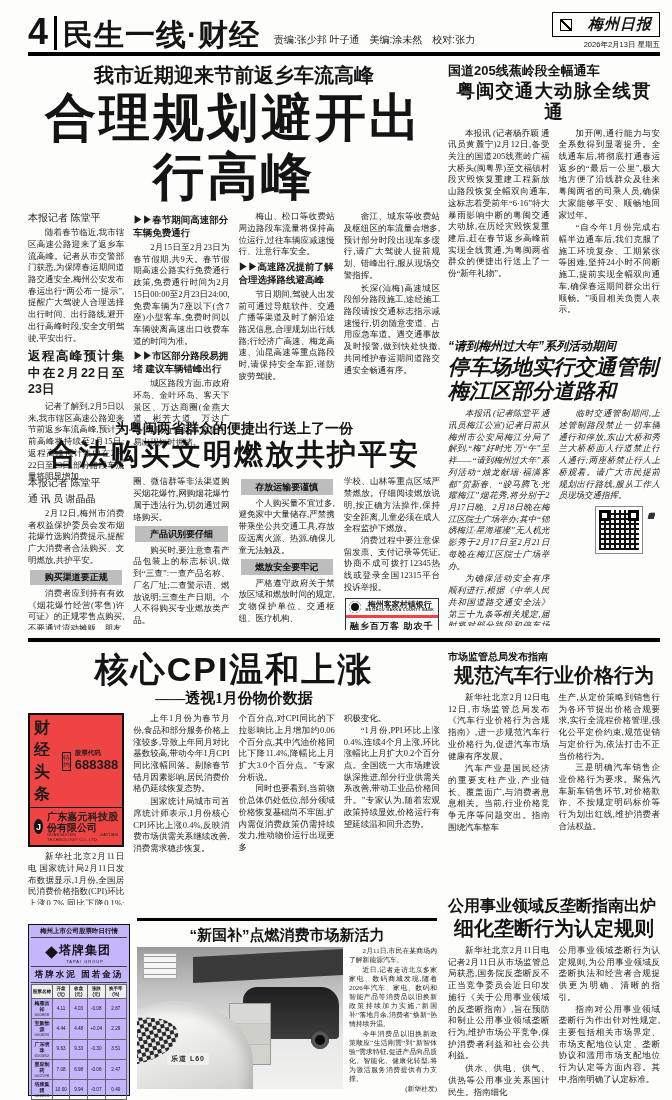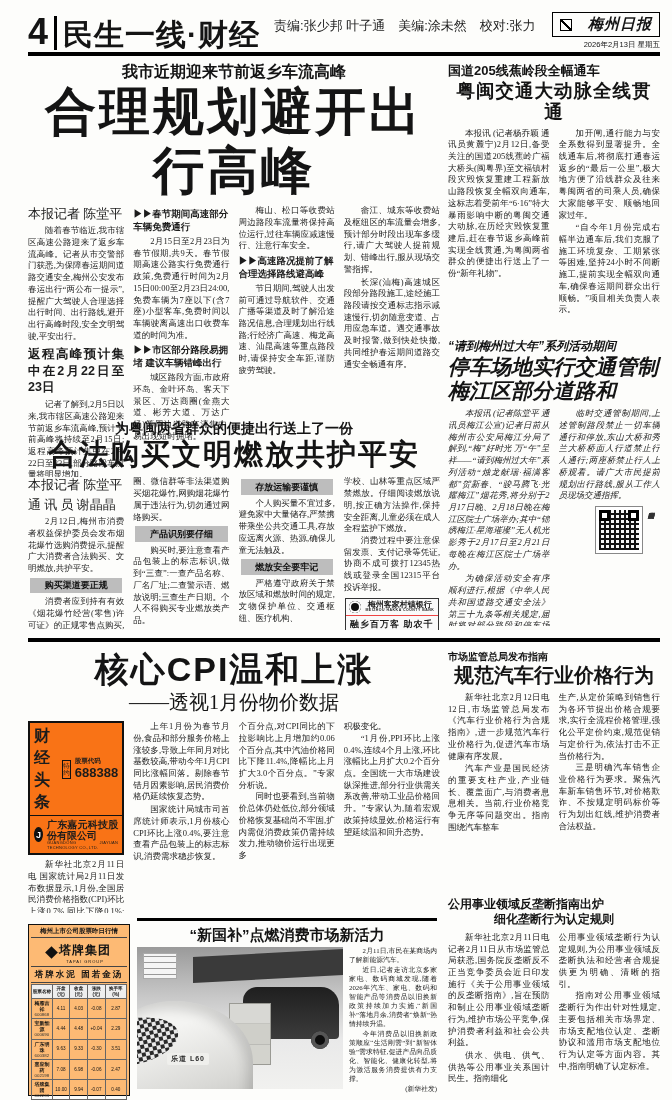--- a/index.html
+++ b/index.html
@@ -7,71 +7,71 @@
   .page {
     position:relative; width:672px; height:1100px; margin:0 auto;
     background:#fdfdfb; color:#141414; overflow:hidden;
     font-family:"Liberation Serif", serif;
   }
   
   .hdr { position:absolute; left:28px; top:10px; right:12px; height:40px; display:flex; align-items:flex-end; }
   .pgnum { font-family:"Liberation Sans",sans-serif; font-size:36px; font-weight:bold; line-height:1; }
   .vbar { width:3px; height:34px; background:#000; margin:0 6px; }
   .section { font-family:"Liberation Sans",sans-serif; font-size:30px; font-weight:bold; line-height:1; letter-spacing:1px; }
-  .editors { font-size:13px; color:#222; margin-left:14px; margin-bottom:15px; font-family:"Liberation Sans",sans-serif; }
+  .editors { font-size:10px; color:#222; margin-left:14px; margin-bottom:3px; font-family:"Liberation Sans",sans-serif; }
   .mast { margin-left:auto; text-align:right; }
   .mast-box { display:inline-flex; align-items:center; gap:16px; border:1.5px solid #000; padding:2px 7px; }
   .memblem { width:12px; height:12px; border:1.5px solid #000; background:
       linear-gradient(45deg, transparent 42%, #000 42% 58%, transparent 58%); }
   .mast-name { font-size:15px; font-weight:bold; font-family:"Liberation Serif",serif; font-style:italic; letter-spacing:1px; }
   .mdate { font-size:7.5px; margin-top:3px; font-family:"Liberation Sans",sans-serif; }
   .rule { position:absolute; background:#000; }
   
   .art { position:absolute; }
   .kicker { font-family:"Liberation Sans",sans-serif; font-weight:bold; text-align:center; }
   .hl { font-family:"Liberation Sans",sans-serif; font-weight:bold; text-align:center; line-height:1.15; }
   .cols { display:flex; gap:9px; overflow:hidden; margin-top:5px; }
   .col { flex:1; font-size:8.5px; line-height:1.38; text-align:justify; text-justify:inter-ideograph; overflow:hidden; color:#1c1c1c; }
   .bp { text-indent:2em; margin-bottom:1px; }
-  .byline { font-size:13px; margin-bottom:2px; }
+  .byline { font-size:10px; margin-bottom:2px; }
   .sh { font-family:"Liberation Sans",sans-serif; font-weight:bold; font-size:9.5px; line-height:1.3; margin:3px 0; text-align:left; }
   .bh { font-family:"Liberation Sans",sans-serif; font-weight:bold; font-size:12.5px; line-height:1.3; margin:4px 0; }
   .gh { font-family:"Liberation Sans",sans-serif; font-weight:bold; font-size:9px; text-align:center;
         background:#bdbdbd; color:#111; padding:1.5px 0; margin:3px 2px; }
   
   .qrrow { display:flex; gap:5px; margin-top:5px; justify-content:flex-end; padding-right:4px; }
   .qr { position:relative; width:46px; height:46px; border:3px solid #fff; outline:1px solid #888;
         background-image:
           repeating-linear-gradient(0deg,#111 0 2px,transparent 2px 5px),
           repeating-linear-gradient(90deg,#111 0 2px,#f4f4f4 2px 5px); }
   .qf { position:absolute; width:11px; height:11px; border:3px solid #000; background:#fff; }
   .qf1 { left:0; top:0; } .qf2 { right:0; top:0; }
   .qlabel { writing-mode:vertical-rl; font-size:6.5px; color:#333; height:46px; line-height:1.4; }
   
   .bankad { border:1px solid #333; margin:4px 1px 0; text-align:center; background:#fafafa; }
-  .bank-top { display:flex; align-items:center; justify-content:center; gap:4px; padding:2px; border-bottom:1px solid #ef4444; }
+  .bank-top { display:flex; align-items:center; justify-content:center; gap:4px; padding:2px; border-bottom:3px solid #ef4444; }
   .bank-logo { width:12px; height:12px; border-radius:50%; background:#111; box-shadow:inset 0 0 0 2px #fff, inset 0 0 0 4px #111; }
   .bank-name { font-family:"Liberation Sans",sans-serif; font-weight:bold; font-size:8px; line-height:1.1; }
   .bank-en { font-size:3.5px; display:block; letter-spacing:.5px; }
   .bank-slogan { font-family:"Liberation Sans",sans-serif; font-weight:bold; font-size:9px; padding:2px 0; letter-spacing:1px; }
   
-  .fin { border:2px solid #111; margin-bottom:4px; background:#f97316; }
+  .fin { border:2px solid #111; margin-bottom:4px; background:#ef4444; }
   .fin-top { display:flex; align-items:center; gap:4px; padding:2px 4px; border-bottom:1px solid #111; }
   .fin-title { font-family:"Liberation Sans",sans-serif; font-weight:bold; font-size:16px; letter-spacing:1px; }
   .teyue { width:11px; border:1px solid #111; font-size:6.5px; line-height:1.15; text-align:center; padding:1px 0; font-family:"Liberation Sans",sans-serif; }
   .fin-code { margin-left:auto; text-align:left; }
   .fin-code-label { font-size:6.5px; font-weight:bold; font-family:"Liberation Sans",sans-serif; display:block; }
   .fin-code-num { font-size:13px; font-weight:bold; font-family:"Liberation Sans",sans-serif; line-height:1; }
   .fin-bot { display:flex; align-items:center; gap:4px; padding:3px 4px; }
   .fin-logo { width:15px; height:15px; border-radius:50%; background:#111; color:#fff; font-size:9px; font-weight:bold;
               display:flex; align-items:center; justify-content:center; font-family:"Liberation Sans",sans-serif; }
   .fin-co { font-family:"Liberation Sans",sans-serif; font-weight:bold; font-size:10px; line-height:1.1; }
   .fin-co-en { display:block; font-size:4px; font-weight:normal; letter-spacing:.3px; }
   
-  .stocks { border:1.5px solid #111; background:#fdba74; font-family:"Liberation Sans",sans-serif; padding:2px; }
+  .stocks { border:1.5px solid #111; background:#c4b5fd; font-family:"Liberation Sans",sans-serif; padding:2px; }
   .st-title { font-size:6.5px; font-weight:bold; text-align:center; border-bottom:1px solid #444; padding-bottom:1px; }
   .st-logo { display:flex; align-items:center; justify-content:center; gap:3px; padding:2px 0; }
   .st-dia { width:9px; height:9px; background:#111; transform:rotate(45deg); }
   .st-logo-name { font-size:12px; font-weight:bold; letter-spacing:1px; }
   .st-logo-en { display:block; font-size:4px; font-weight:normal; letter-spacing:1px; text-align:center; }
   .st-slogan { font-size:8.5px; font-weight:bold; text-align:center; letter-spacing:2px; border-top:1px solid #444; border-bottom:1px solid #444; padding:1.5px 0; }
   table.st { width:100%; border-collapse:collapse; margin-top:1px; }
   table.st th, table.st td { border:0.5px solid #666; font-size:4.6px; text-align:center; padding:1px 0; line-height:1.2; }
   table.st th { font-weight:bold; background:#eee; }
   td.nm b { display:block; font-size:5px; } td.nm i { display:block; font-style:normal; font-size:4.4px; color:#333; }
@@ -111,21 +111,21 @@
       <div class="mast-box">
         <span class="memblem"></span>
         <span class="mast-name">梅州日报</span>
       </div>
       <div class="mdate">2026年2月13日 星期五</div>
     </div>
   </div>
   <div class="rule" style="left:28px; right:12px; top:52px; height:4px;"></div>
 
   <div class="art" style="left:28px; top:62px; width:412px;">
-    <div class="kicker" style="font-size:16px;">我市近期迎来节前返乡车流高峰</div>
+    <div class="kicker" style="font-size:20px;">我市近期迎来节前返乡车流高峰</div>
     <div class="hl" style="font-size:51px; letter-spacing:3px;">合理规划避开出行高峰</div>
     <div class="cols" style="height:272px;">
       <div class="col">
         <div class="byline">本报记者 陈堂平</div>
         <p class="bp">随着春节临近,我市辖区高速公路迎来了返乡车流高峰。记者从市交警部门获悉,为保障春运期间道路交通安全,梅州公安发布春运出行“两公布一提示”,提醒广大驾驶人合理选择出行时间、出行路线,避开出行高峰时段,安全文明驾驶,平安出行。</p>
         <div class="bh">返程高峰预计集中在2月22日至23日</div>
         <p class="bp">记者了解到,2月5日以来,我市辖区高速公路迎来节前返乡车流高峰,预计节前高峰将持续至2月15日;返程高峰预计集中在2月22日至23日,部分路段车流量将明显增加。</p>
       </div>
       <div class="col">
         <div class="sh">▶▶春节期间高速部分车辆免费通行</div>
@@ -219,21 +219,21 @@
           <div class="bank-slogan">融乡百万客 助农千万家</div>
         </div>
       </div>
     </div>
   </div>
 
   <div class="rule" style="left:28px; right:12px; top:638px; height:3.5px;"></div>
 
   <div class="art" style="left:28px; top:650px; width:412px;">
     <div class="hl" style="font-size:34px; letter-spacing:2px;">核心CPI温和上涨</div>
-    <div class="kicker" style="font-size:20px; font-weight:normal; font-family:'Liberation Serif',serif;">——透视1月份物价数据</div>
+    <div class="kicker" style="font-size:15px; font-weight:bold; font-family:'Liberation Serif',serif;">——透视1月份物价数据</div>
     <div class="cols" style="height:192px;">
       <div class="col">
         <div class="fin">
           <div class="fin-top">
             <span class="fin-title">财经头条</span>
             <span class="teyue">特约</span>
             <span class="fin-code">
               <span class="fin-code-label">股票代码</span>
               <span class="fin-code-num">688388</span>
             </span>
@@ -243,21 +243,21 @@
             <span class="fin-co">
               <span>广东嘉元科技股份有限公司</span>
               <span class="fin-co-en">GUANGDONG JIAYUAN TECHNOLOGY CO.,LTD.</span>
             </span>
           </div>
         </div>
         <p class="bp">新华社北京2月11日电 国家统计局2月11日发布数据显示,1月份,全国居民消费价格指数(CPI)环比上涨0.7%,同比下降0.1%;扣除食品和能源价格的核心CPI环比上涨0.5%,同比上涨1.4%,延续温和上涨态势。</p>
       </div>
       <div class="col">
         <p class="bp">上年1月份为春节月份,食品和部分服务价格上涨较多,导致上年同月对比基数较高,带动今年1月CPI同比涨幅回落。剔除春节错月因素影响,居民消费价格仍延续恢复态势。</p>
-        <p class="bp">国家统计局城市司首席统计师表示,1月份核心CPI环比上涨0.4%,要注意查看产品包装上的标志标识,消费需求稳步恢复。</p>
+        <p class="bp">国家统计局城市司首席统计师表示,1月份核心CPI环比上涨0.4%,反映消费市场供需关系继续改善,消费需求稳步恢复。</p>
       </div>
       <div class="col">
         <p>个百分点,对CPI同比的下拉影响比上月增加约0.06个百分点,其中汽油价格同比下降11.4%,降幅比上月扩大3.0个百分点。”专家分析说。</p>
         <p class="bp">同时也要看到,当前物价总体仍处低位,部分领域价格恢复基础尚不牢固,扩内需促消费政策仍需持续发力,推动物价运行出现更多</p>
       </div>
       <div class="col">
         <p>积极变化。</p>
         <p class="bp">“1月份,PPI环比上涨0.4%,连续4个月上涨,环比涨幅比上月扩大0.2个百分点。全国统一大市场建设纵深推进,部分行业供需关系改善,带动工业品价格回升。”专家认为,随着宏观政策持续显效,价格运行有望延续温和回升态势。</p>
       </div>
     </div>
@@ -272,22 +272,22 @@
         <p class="bp">汽车产业是国民经济的重要支柱产业,产业链长、覆盖面广,与消费者息息相关。当前,行业价格竞争无序等问题突出。指南围绕汽车整车</p>
       </div>
       <div class="col">
         <p>生产,从定价策略到销售行为各环节提出价格合规要求,实行全流程价格管理,强化公平定价约束,规范促销与定价行为,依法打击不正当价格行为。</p>
         <p class="bp">三是明确汽车销售企业价格行为要求。聚焦汽车新车销售环节,对价格欺诈、不按规定明码标价等行为划出红线,维护消费者合法权益。</p>
       </div>
     </div>
   </div>
 
   <div class="art" style="left:448px; top:896px; width:212px;">
-    <div class="kicker" style="font-size:12px; text-align:left;">公用事业领域反垄断指南出炉</div>
-    <div class="hl" style="font-size:12px;">细化垄断行为认定规则</div>
+    <div class="kicker" style="font-size:16px; text-align:left;">公用事业领域反垄断指南出炉</div>
+    <div class="hl" style="font-size:20px;">细化垄断行为认定规则</div>
     <div class="cols" style="height:152px;">
       <div class="col">
         <p class="bp">新华社北京2月11日电 记者2月11日从市场监管总局获悉,国务院反垄断反不正当竞争委员会近日印发施行《关于公用事业领域的反垄断指南》,旨在预防和制止公用事业领域垄断行为,维护市场公平竞争,保护消费者利益和社会公共利益。</p>
         <p class="bp">供水、供电、供气、供热等公用事业关系国计民生。指南细化</p>
       </div>
       <div class="col">
         <p>公用事业领域垄断行为认定规则,为公用事业领域反垄断执法和经营者合规提供更为明确、清晰的指引。</p>
         <p class="bp">指南对公用事业领域垄断行为作出针对性规定,主要包括相关市场界定、市场支配地位认定、垄断协议和滥用市场支配地位行为认定等方面内容。其中,指南明确了认定标准。</p>
       </div>
     </div>

